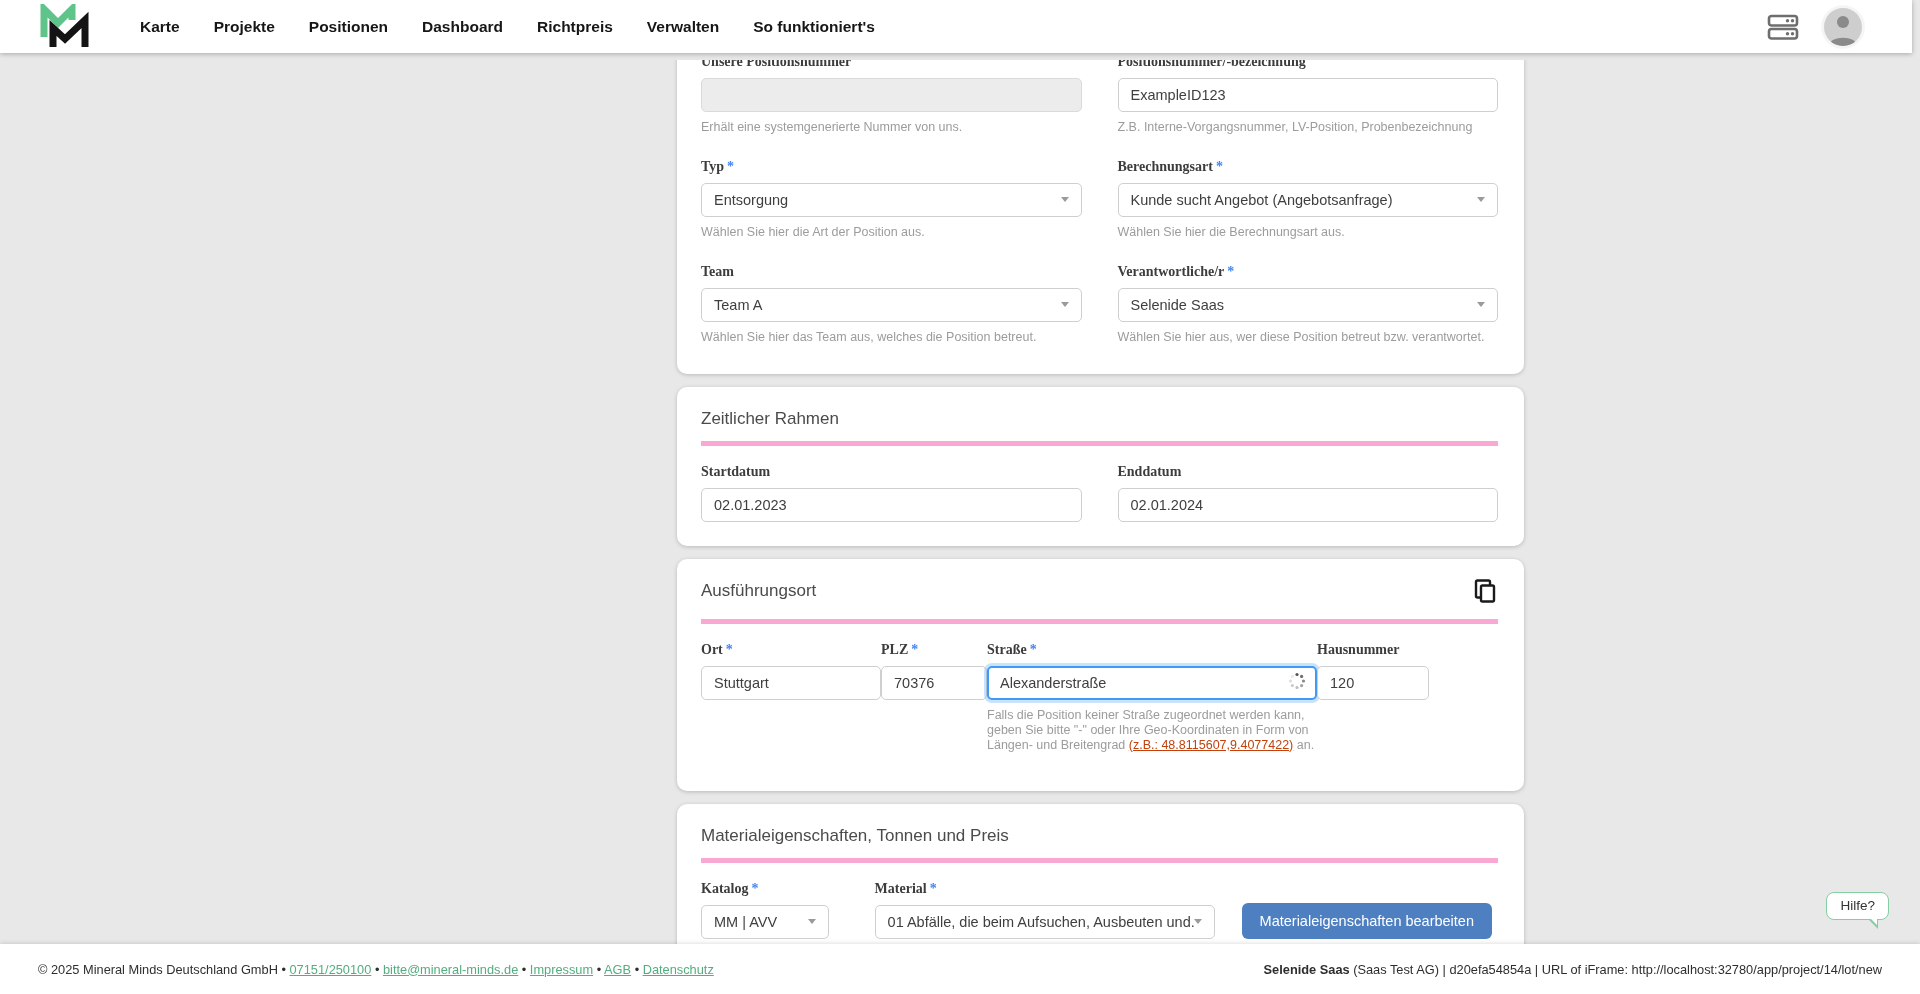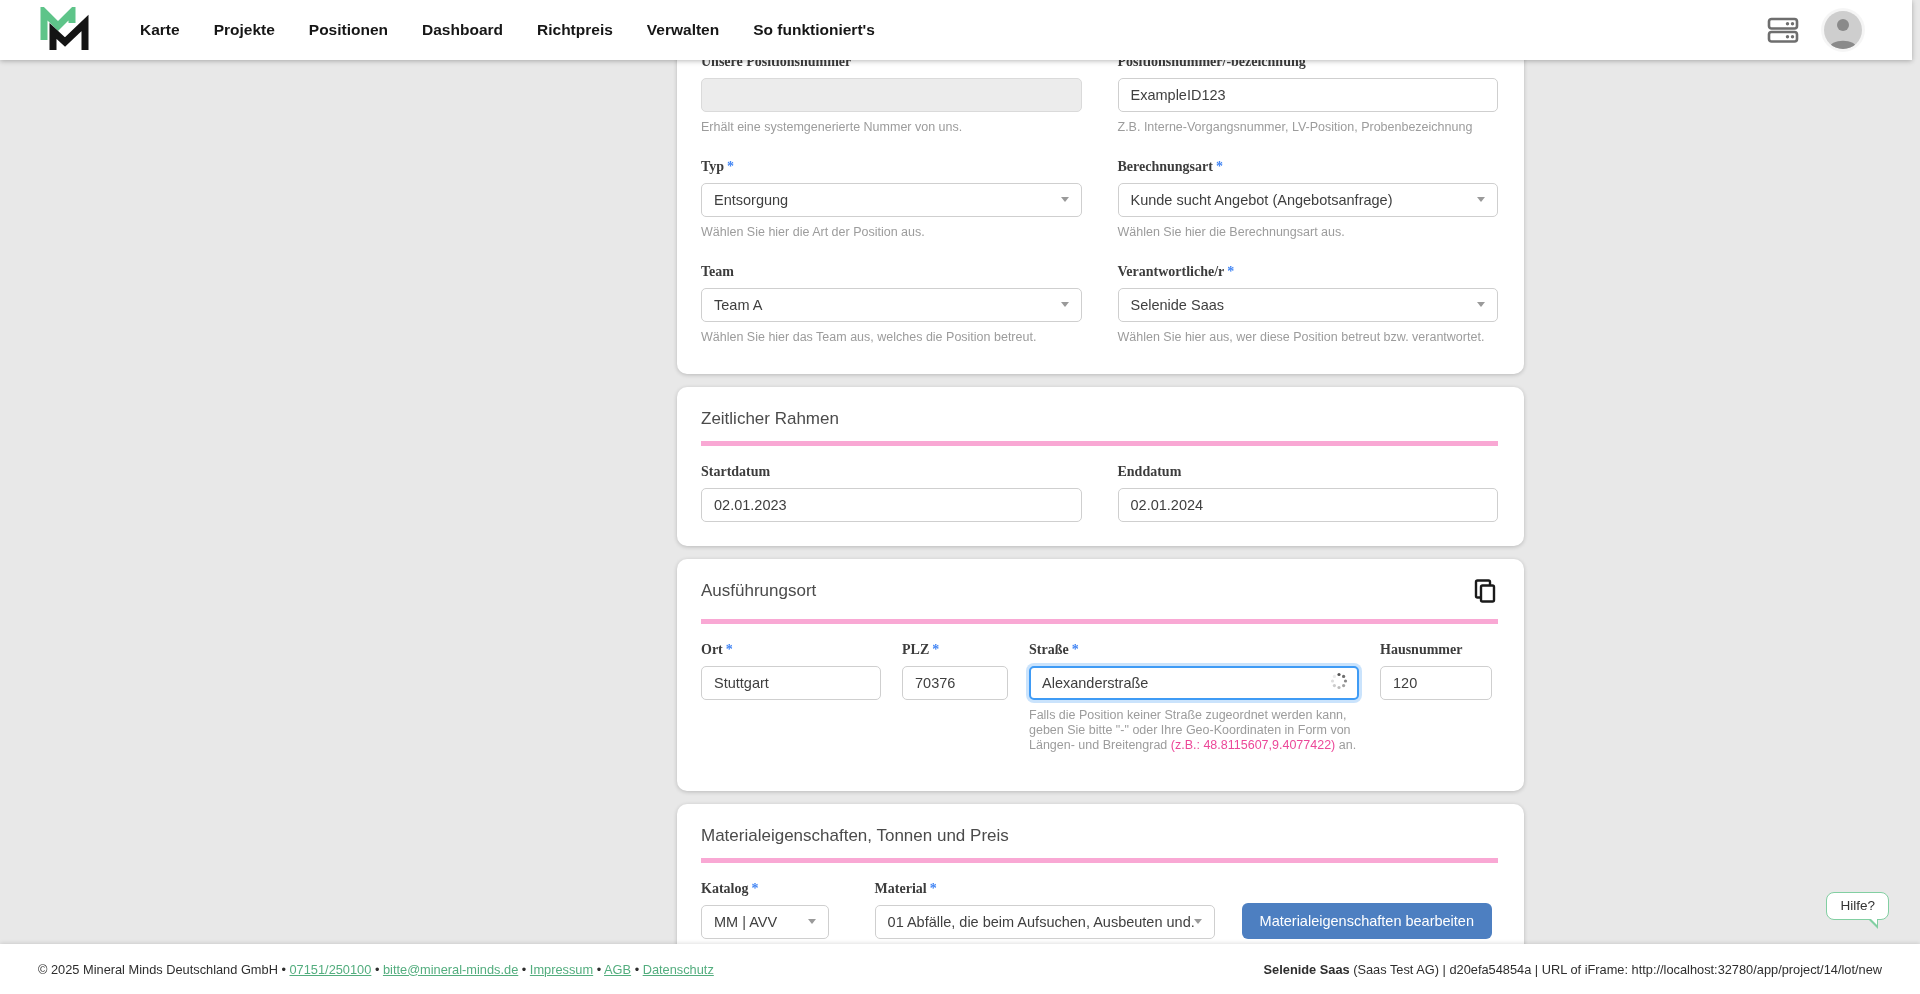--- a/index.html
+++ b/index.html
@@ -1,54 +1,54 @@
 <!DOCTYPE html>
 <html><head>
 <meta charset="utf-8">
 <style>
   * { margin:0; padding:0; box-sizing:border-box; }
   html,body { width:1920px; height:994px; overflow:hidden; font-family:"Liberation Sans", sans-serif; background:#e8e8e8; }
 
   
-  .navbar { position:absolute; top:0; left:0; right:8px; height:60px; background:#fff;
+  .navbar { position:absolute; top:0; left:0; right:8px; height:53px; background:#fff;
             box-shadow:0 1px 5px rgba(0,0,0,.28); z-index:10; display:flex; align-items:center;text-align:right; }
   .brand { margin-left:38px; width:56px; height:48px; display:flex; align-items:center; justify-content:center; }
   .nav-menu { display:flex; gap:34px; margin-left:46px; align-items:center; }
   .nav-item { font-size:15.5px; font-weight:700; color:#161616; cursor:pointer; white-space:nowrap; }
   .nav-right { margin-left:auto; margin-right:50px; display:flex; align-items:center; gap:24px; }
   .icon-btn { background:none; border:none; cursor:pointer; display:flex; align-items:center; }
   .avatar { width:38px; height:38px; border-radius:50%; background:#cecece; overflow:hidden; display:flex; align-items:flex-end; justify-content:center; cursor:pointer; box-shadow:0 0 0 3px rgba(0,0,0,0.04); }
 
   
   .main { position:absolute; top:60px; bottom:50px; left:0; right:0; background:#e8e8e8; overflow:hidden; }
   .content-col { position:absolute; left:677px; width:847px; top:0; }
   .card { background:#fff; border-radius:10px; box-shadow:0 1px 4px rgba(0,0,0,.2); padding:24px 26px 30px 24px; margin-bottom:13px; }
   .card-first { margin-top:-30px; border-top-left-radius:0; border-top-right-radius:0; }
 
   .section-title-row { display:flex; align-items:flex-start; border-bottom:5px solid #f9a8d4; padding-bottom:12px; margin-bottom:18px; }
   .section-title { font-size:17px; color:#4b4b4b; font-weight:400; }
   .copy-btn { margin-left:auto; background:none; border:none; cursor:pointer; margin-top:-3px; }
 
   .grid2 { display:grid; grid-template-columns:1fr 1fr; column-gap:36px; row-gap:24px; }
-  .grid-loc { display:grid; grid-template-columns:180px 106px 330px 112px; column-gap:21px; }
+  .grid-loc { display:grid; grid-template-columns:180px 106px 330px 112px; }
 
   .fg label { display:block; font-size:14px; font-weight:700; color:#3c3c3c; height:18px; margin-bottom:6px; white-space:nowrap;font-family:Liberation Serif, serif; }
   .req { color:#4285f4; margin-left:3px; }
   .txt-input, .sel {
     width:100%; height:34px; border:1px solid #cfcfcf; border-radius:5px; background:#fff;
     font-family:"Liberation Sans", sans-serif; font-size:14.5px; color:#3f3f3f; padding:0 12px;
     display:flex; align-items:center; position:relative;
   }
   input.txt-input { outline:none; }
   input.txt-input:disabled, .txt-input.disabled { background:#ececec; border-color:#dadada; }
   .sel { cursor:pointer; }
   .sel .sel-value { white-space:nowrap; overflow:hidden; flex:1; padding-right:14px; }
   .sel .arrow { width:0; height:0; border-left:4.5px solid transparent; border-right:4.5px solid transparent; border-top:5.5px solid #9a9a9a; flex:none; }
   .helper { font-size:12.5px; color:#9c9c9c; margin-top:8px; line-height:1.18; }
-  .helper .dim { color:#ec4899; }
+  .helper .dim { color:#c2410c;text-decoration:underline; }
 
   .street-wrap { position:relative; }
   .street-wrap input { padding-right:34px; }
   .focused { border:2px solid #3f9bf5 !important; box-shadow:0 0 0 3px rgba(63,155,245,.28); padding:0 33px 0 11px !important; }
   .spinner { position:absolute; right:11px; top:50%; transform:translateY(-50%); }
 
   .mat-row { display:flex; align-items:flex-end; }
   .fg-katalog { width:135px; margin-right:46px; }
   .fg-material { width:340px; margin-right:27px; }
   .primary-btn { margin-left:auto; margin-right:6px; height:36px; background:#4d7fc1; color:#fff; border:none; border-radius:6px;

